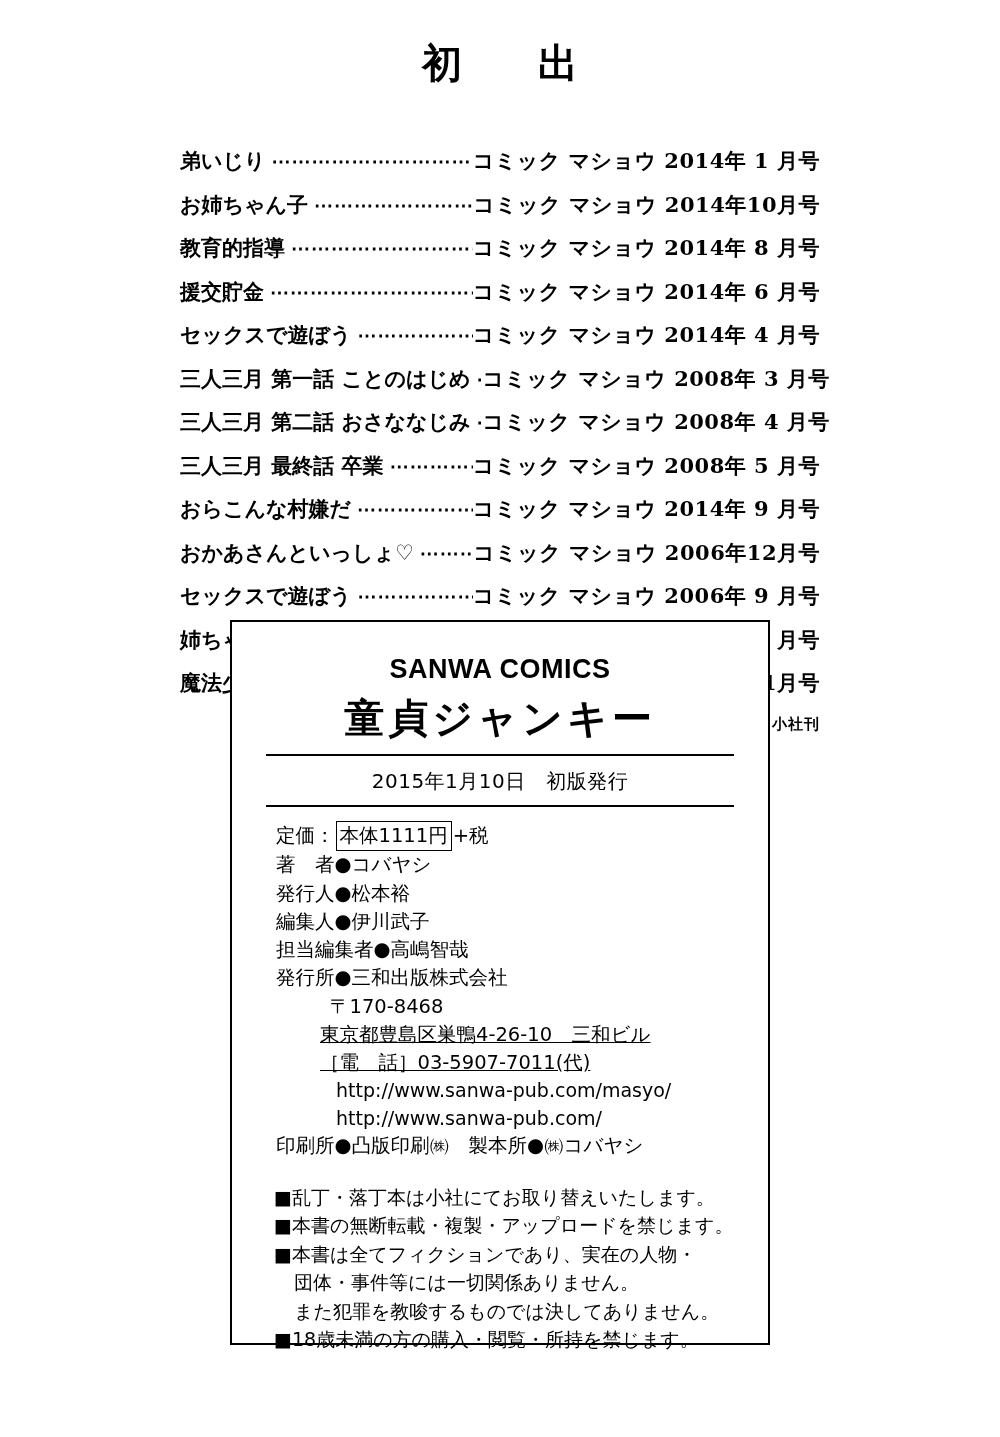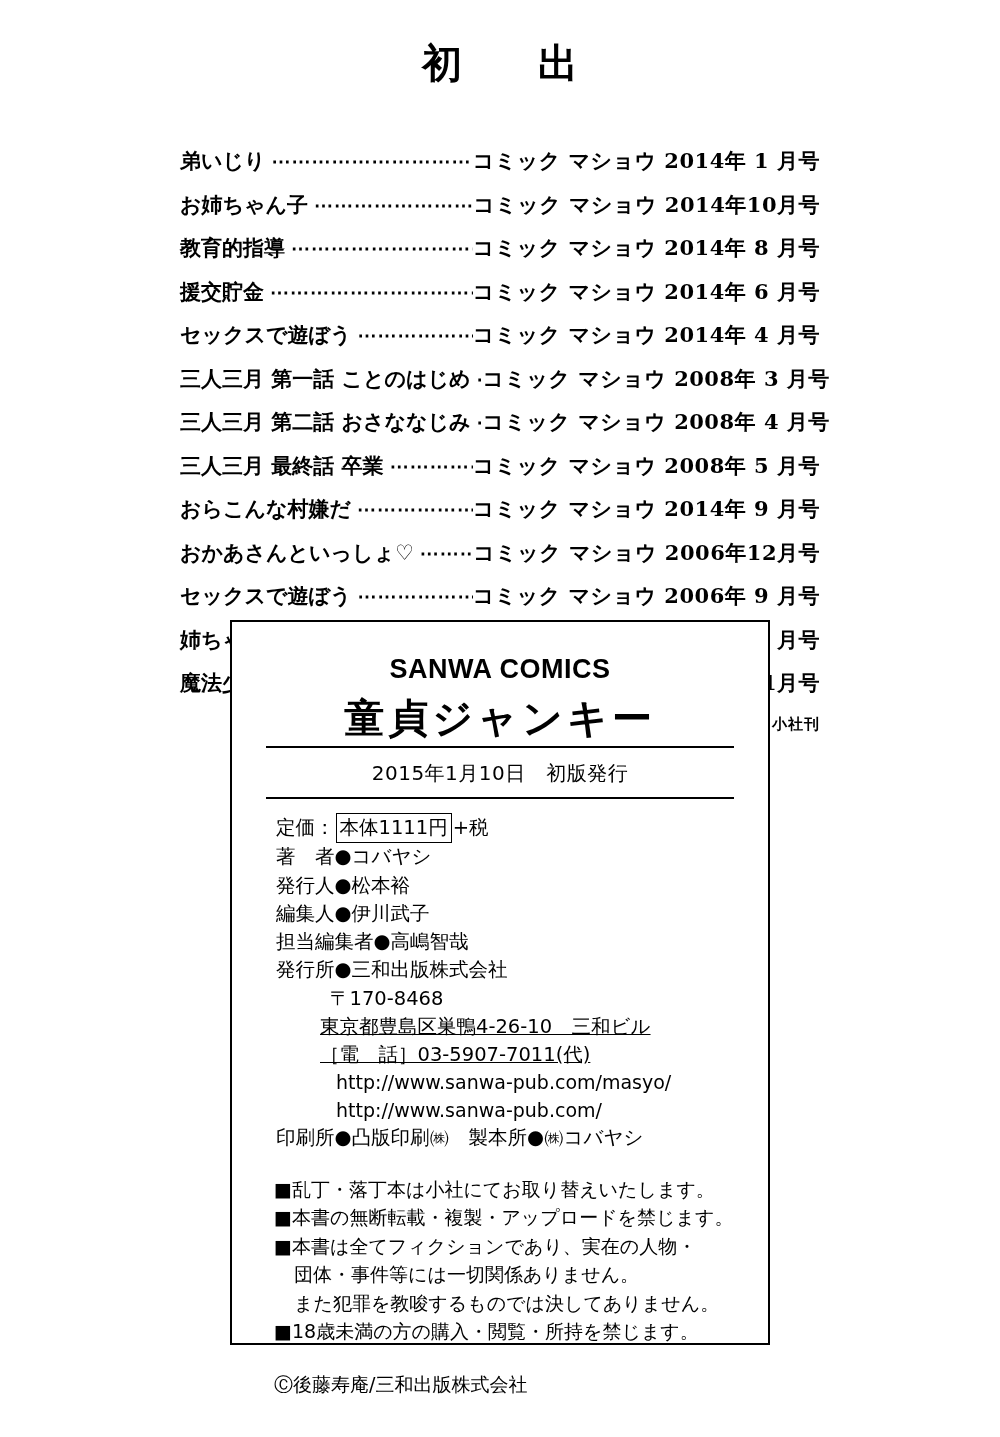--- a/index.html
+++ b/index.html
@@ -91,20 +91,21 @@
     letter-spacing: 0.5px;
     margin-top: 6px;
   }
   .book-title {
     text-align: center;
     font-family: "DejaVu Serif", serif;
     font-weight: bold;
     font-size: 40px;
     letter-spacing: 4px;
     margin-top: 6px;
+    padding-bottom: 8px;
   }
   .rule {
     border: none;
     border-top: 2px solid #000;
     margin: 0 0 0 0;
   }
   .pubdate {
     text-align: center;
     font-size: 20px;
     font-family: "DejaVu Sans", sans-serif;
@@ -266,15 +267,14 @@
 
     <div class="notes">
       <div class="line">■乱丁・落丁本は小社にてお取り替えいたします。</div>
       <div class="line">■本書の無断転載・複製・アップロードを禁じます。</div>
       <div class="line">■本書は全てフィクションであり、実在の人物・</div>
       <div class="line sub">団体・事件等には一切関係ありません。</div>
       <div class="line sub">また犯罪を教唆するものでは決してありません。</div>
       <div class="line">■18歳未満の方の購入・閲覧・所持を禁じます。</div>
     </div>
 
-    <div class="copyright">Ⓒ後藤寿庵/三和出版株式会社</div>
   </div>
 </div>
 
 </body></html>

